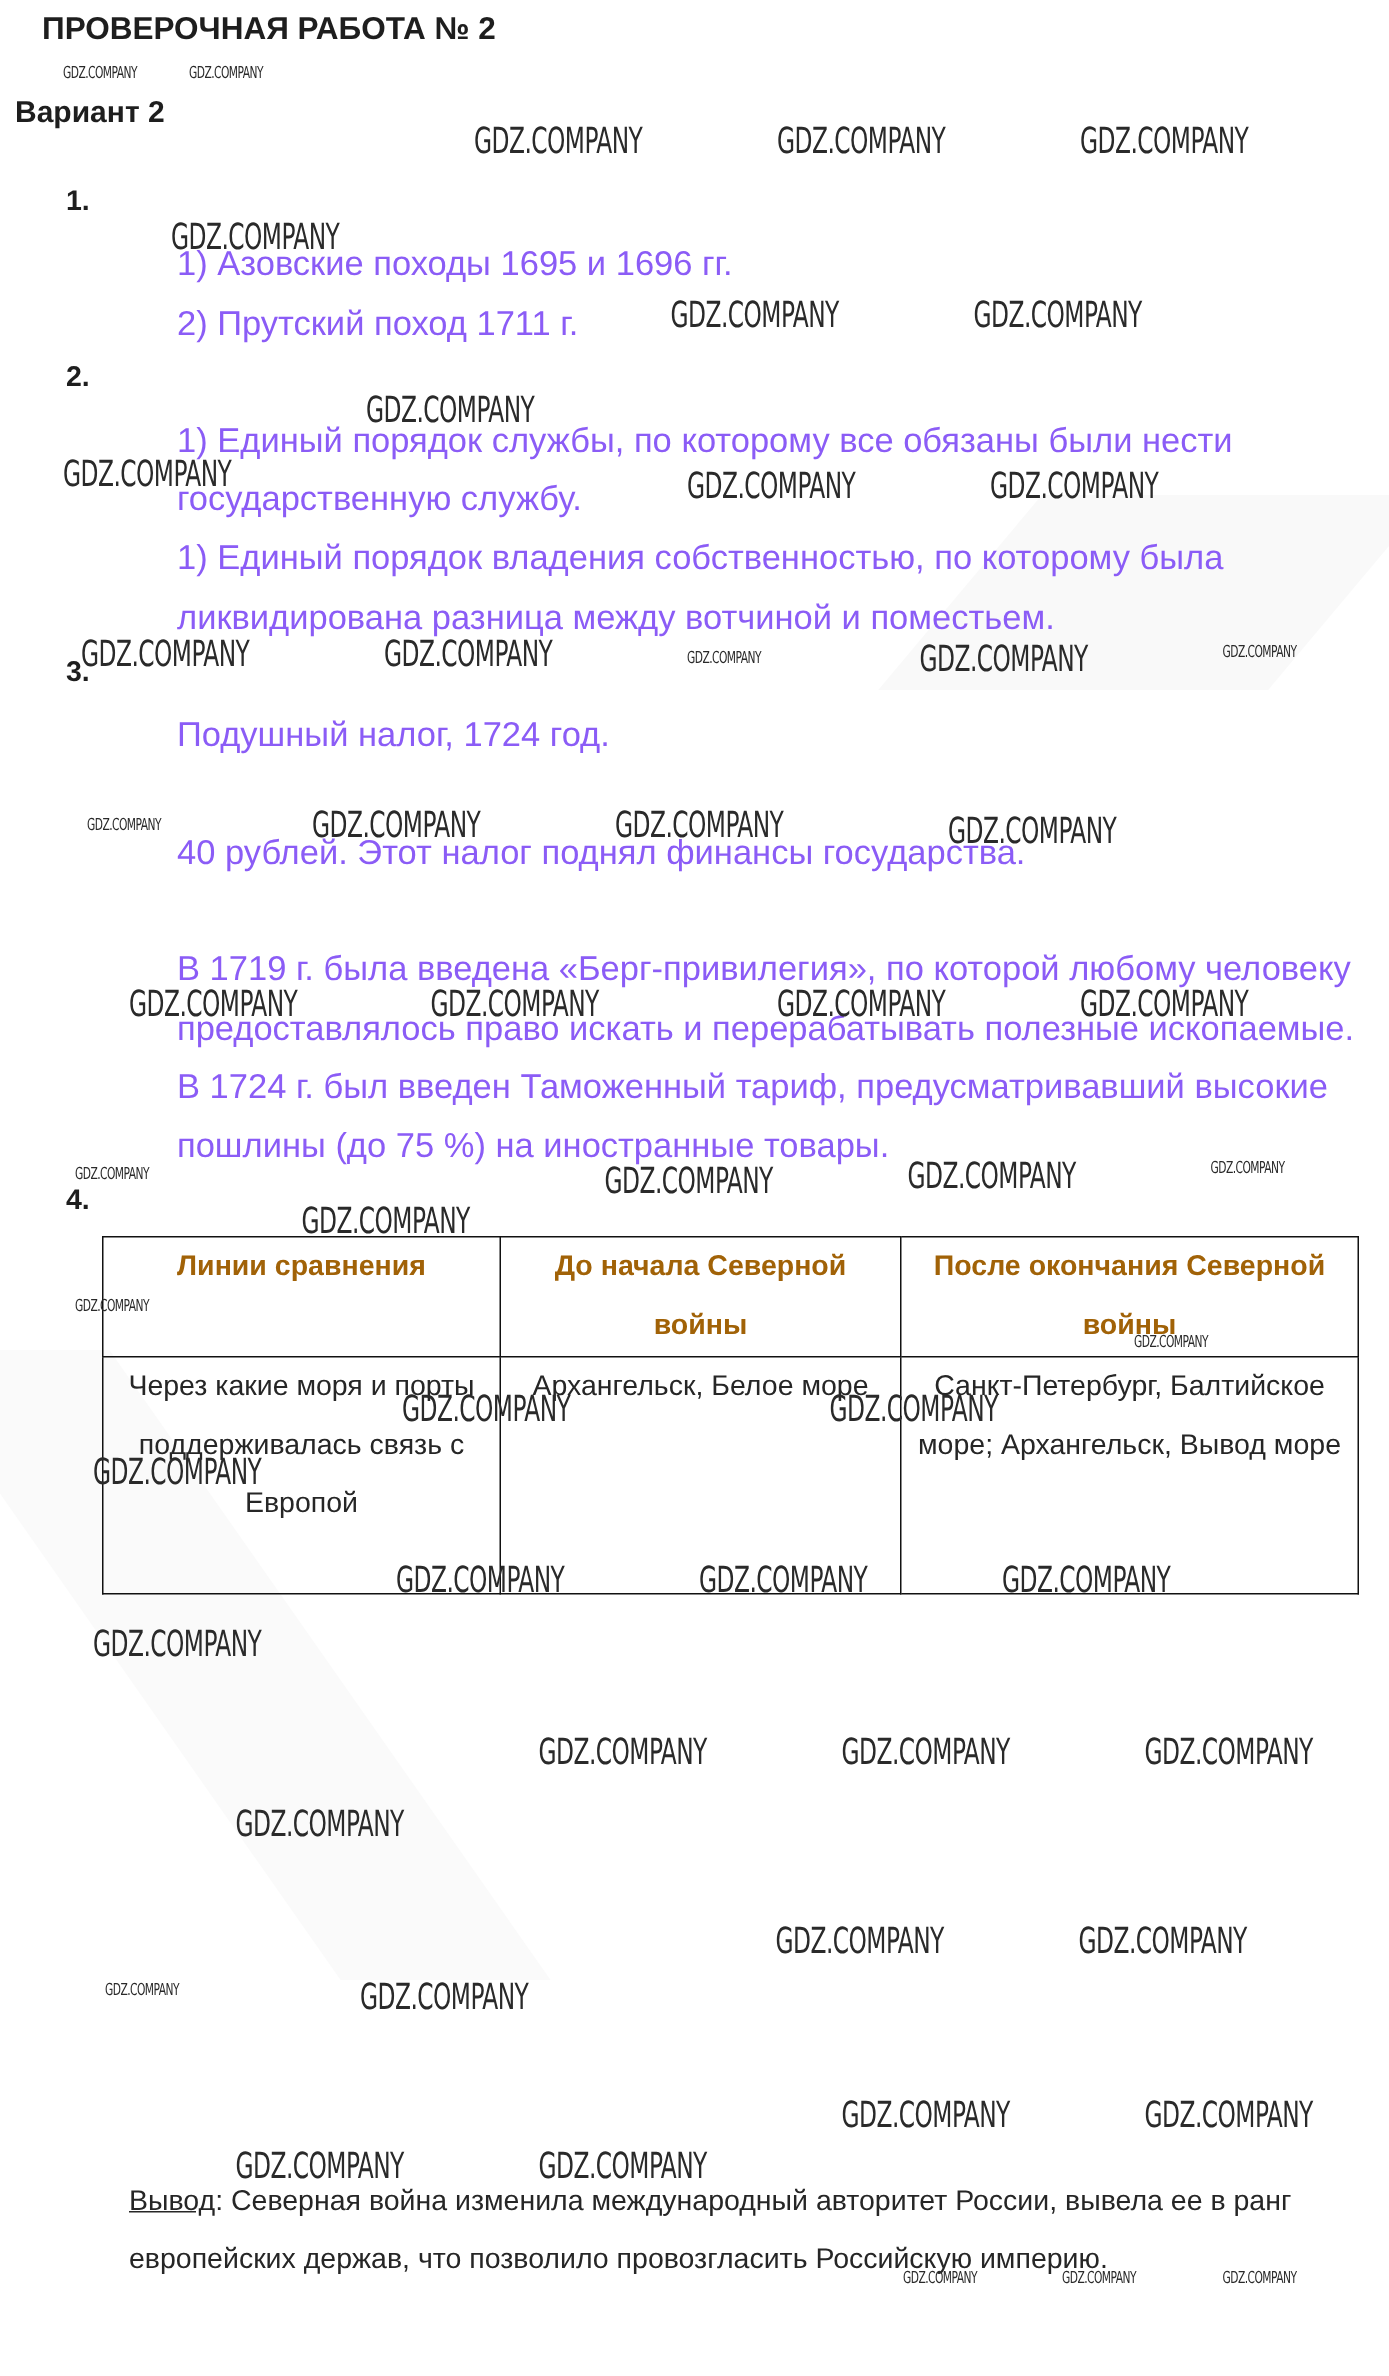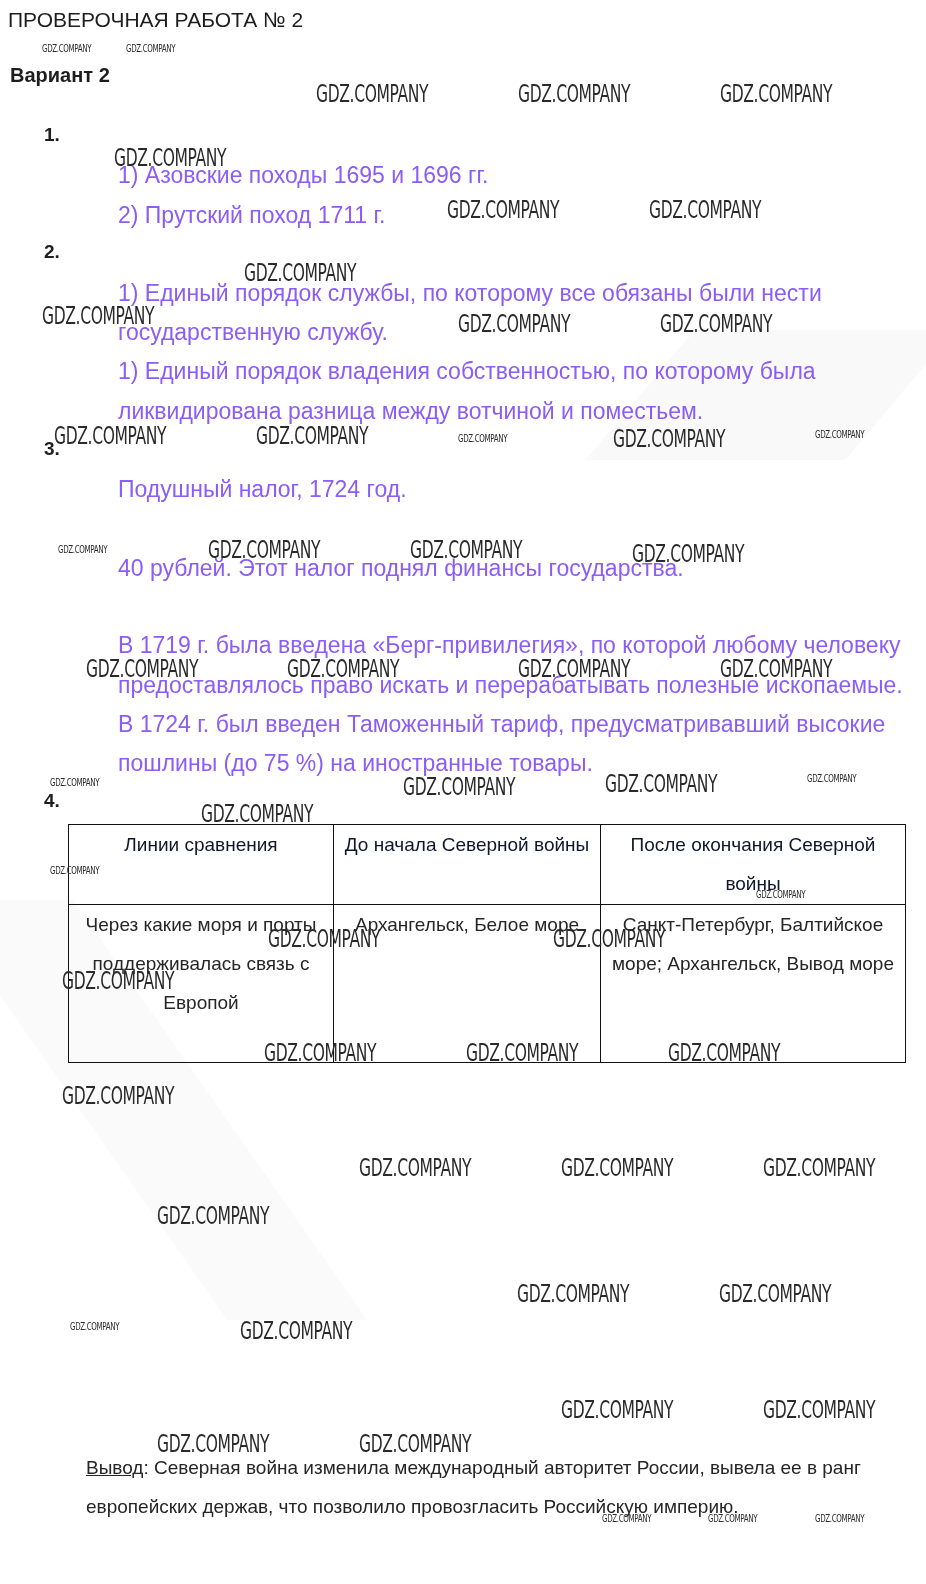--- a/index.html
+++ b/index.html
@@ -3,42 +3,42 @@
   <meta charset="utf-8">
   <style>
     html, body { margin: 0; padding: 0; }
     body {
       width: 926px; height: 1584px; position: relative; overflow: hidden;
       background: #ffffff; color: #222222;
       font-family: "Liberation Sans", sans-serif;
     }
     .bgshape { position: absolute; background: #f5f5f5; pointer-events: none; }
     .abs { position: absolute; white-space: nowrap; }
-    .title { left: 8px; top: 8px; font-size: 21px; font-weight: normal; color: #1e1e1e; }
+    .title { left: 28px; top: 8px; font-size: 21px; font-weight: bold; color: #1e1e1e; }
     .variant { left: 10px; top: 64px; font-size: 20px; font-weight: bold; color: #1e1e1e; }
     .num { font-size: 19px; font-weight: bold; color: #1e1e1e; }
     .line { font-size: 23px; color: #8b5cf6; left: 78px; margin-left: 40px; }
     .wm {
       position: absolute; white-space: nowrap; color: #2a2a2a;
       font-family: "DejaVu Sans Condensed", "Liberation Sans Narrow", "Liberation Sans", sans-serif;
       transform: scaleX(0.72); transform-origin: left top;
       letter-spacing: -0.5px; z-index: 5;
     }
     .wm.big { font-size: 24px; }
     .wm.small { font-size: 11px; }
     table.cmp {
       position: absolute; left: 68px; top: 824px; width: 837px;
       border-collapse: collapse; table-layout: fixed;
       font-size: 19px; color: #262626;
     }
     table.cmp td, table.cmp th {
       border: 1.5px solid #111; vertical-align: top; text-align: center;
       line-height: 39px; padding: 0 6px; 
     }
-    table.cmp th { font-weight: normal; color: #0f172a; margin-left: 36px; }
+    table.cmp th { font-weight: bold; color: #a16207; margin-left: 36px; }
     .conclusion { left: 86px; top: 1448px; font-size: 19px; color: #262626; line-height: 39px; white-space: normal; width: 800px; }
     .underline { text-decoration: underline; }
   </style>
 </head>
 <body>
 
 <div class="bgshape" style="left:640px;top:330px;width:260px;height:130px;transform:skewX(-40deg);opacity:.6"></div>
 <div class="bgshape" style="left:80px;top:900px;width:140px;height:420px;transform:skewX(35deg);opacity:.5"></div>
 
 <div class="abs title">ПРОВЕРОЧНАЯ РАБОТА № 2</div>

